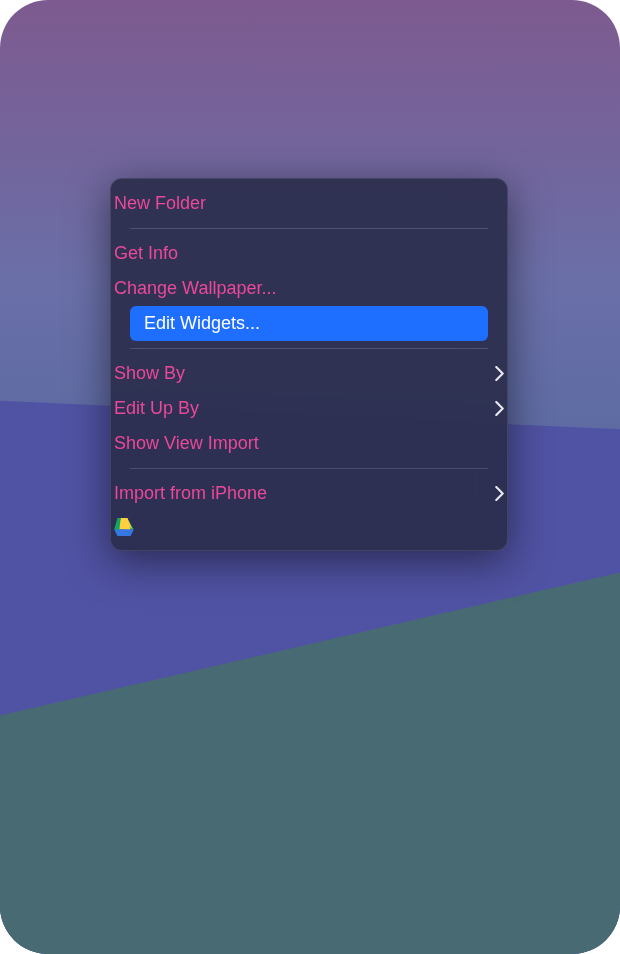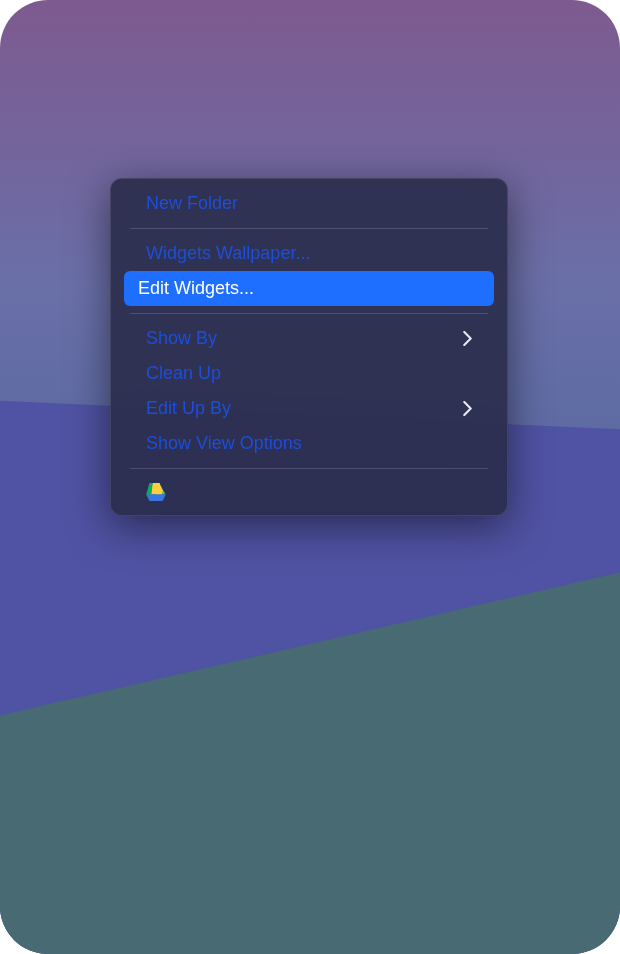--- a/index.html
+++ b/index.html
@@ -64,31 +64,31 @@
       backdrop-filter: blur(20px);
       border-radius: 12px;
       padding: 8px 0;
       box-shadow: 0 10px 40px rgba(0, 0, 0, 0.5), inset 0 0 0 1px rgba(255, 255, 255, 0.1);
     }
     
     .menu-item {
       display: flex;
       align-items: center;
       justify-content: space-between;
-      padding: 7px 36px;
-      color: #1d4ed8;
+      padding: 7px 4px;
+      color: #ec4899;
       font-size: 18px;
       font-weight: 400;
       cursor: default;
     }
     
     .menu-item.highlighted {
       background: #1e6eff;
       color: #ffffff;
-      margin: 0 14px;
+      margin: 0 20px;
       padding: 7px 14px;
       border-radius: 6px;
     }
     
     .menu-item-left {
       display: flex;
       align-items: center;
       gap: 10px;
     }
     
@@ -131,24 +131,29 @@
 <div class="context-menu">
 
   <div class="menu-item">
     <span class="menu-item-left">
       <span>New Folder</span>
     </span>
   </div>
 
   <div class="menu-separator"></div>
 
-
-  <div class="menu-item">
-    <span class="menu-item-left">
-      <span>Widgets Wallpaper...</span>
+  <div class="menu-item">
+    <span class="menu-item-left">
+      <span>Get Info</span>
+    </span>
+  </div>
+
+  <div class="menu-item">
+    <span class="menu-item-left">
+      <span>Change Wallpaper...</span>
     </span>
   </div>
 
   <div class="menu-item highlighted">
     <span class="menu-item-left">
       <span>Edit Widgets...</span>
     </span>
   </div>
 
   <div class="menu-separator"></div>
@@ -158,45 +163,50 @@
     <span class="menu-item-left">
       <span>Show By</span>
     </span>
     <span class="chevron">
       <svg viewBox="0 0 8 14" fill="none">
           <path d="M1 1L7 7L1 13" stroke="#e8e8ee" stroke-width="2" stroke-linecap="round" stroke-linejoin="round"></path>
         </svg>
     </span>
   </div>
 
-  <div class="menu-item">
-    <span class="menu-item-left">
-      <span>Clean Up</span>
-    </span>
-  </div>
 
   <div class="menu-item">
     <span class="menu-item-left">
       <span>Edit Up By</span>
     </span>
     <span class="chevron">
       <svg viewBox="0 0 8 14" fill="none">
           <path d="M1 1L7 7L1 13" stroke="#e8e8ee" stroke-width="2" stroke-linecap="round" stroke-linejoin="round"></path>
         </svg>
     </span>
   </div>
 
   <div class="menu-item">
     <span class="menu-item-left">
-      <span>Show View Options</span>
+      <span>Show View Import</span>
     </span>
   </div>
 
   <div class="menu-separator"></div>
 
+  <div class="menu-item">
+    <span class="menu-item-left">
+      <span>Import from iPhone</span>
+    </span>
+    <span class="chevron">
+      <svg viewBox="0 0 8 14" fill="none">
+          <path d="M1 1L7 7L1 13" stroke="#e8e8ee" stroke-width="2" stroke-linecap="round" stroke-linejoin="round"></path>
+        </svg>
+    </span>
+  </div>
 
   <div class="menu-item">
     <span class="menu-item-left">
       <span class="drive-icon">
         <svg viewBox="0 0 24 22" width="20" height="18">
           <path d="M4 14 L8 0 L16 0 L12 14 Z" fill="#FFCF3F"></path>
           <path d="M12 14 L16 0 L24 14 Z" fill="#11A861"></path>
           <path d="M0 14 L4 14 L12 14 L8 22 L4 22 Z" fill="#3777E3"></path>
           <path d="M8 0 L4 14 L0 14 L4 0 Z" fill="#11A861"></path>
           <path d="M12 14 L24 14 L20 22 L8 22 Z" fill="#3777E3"></path>

